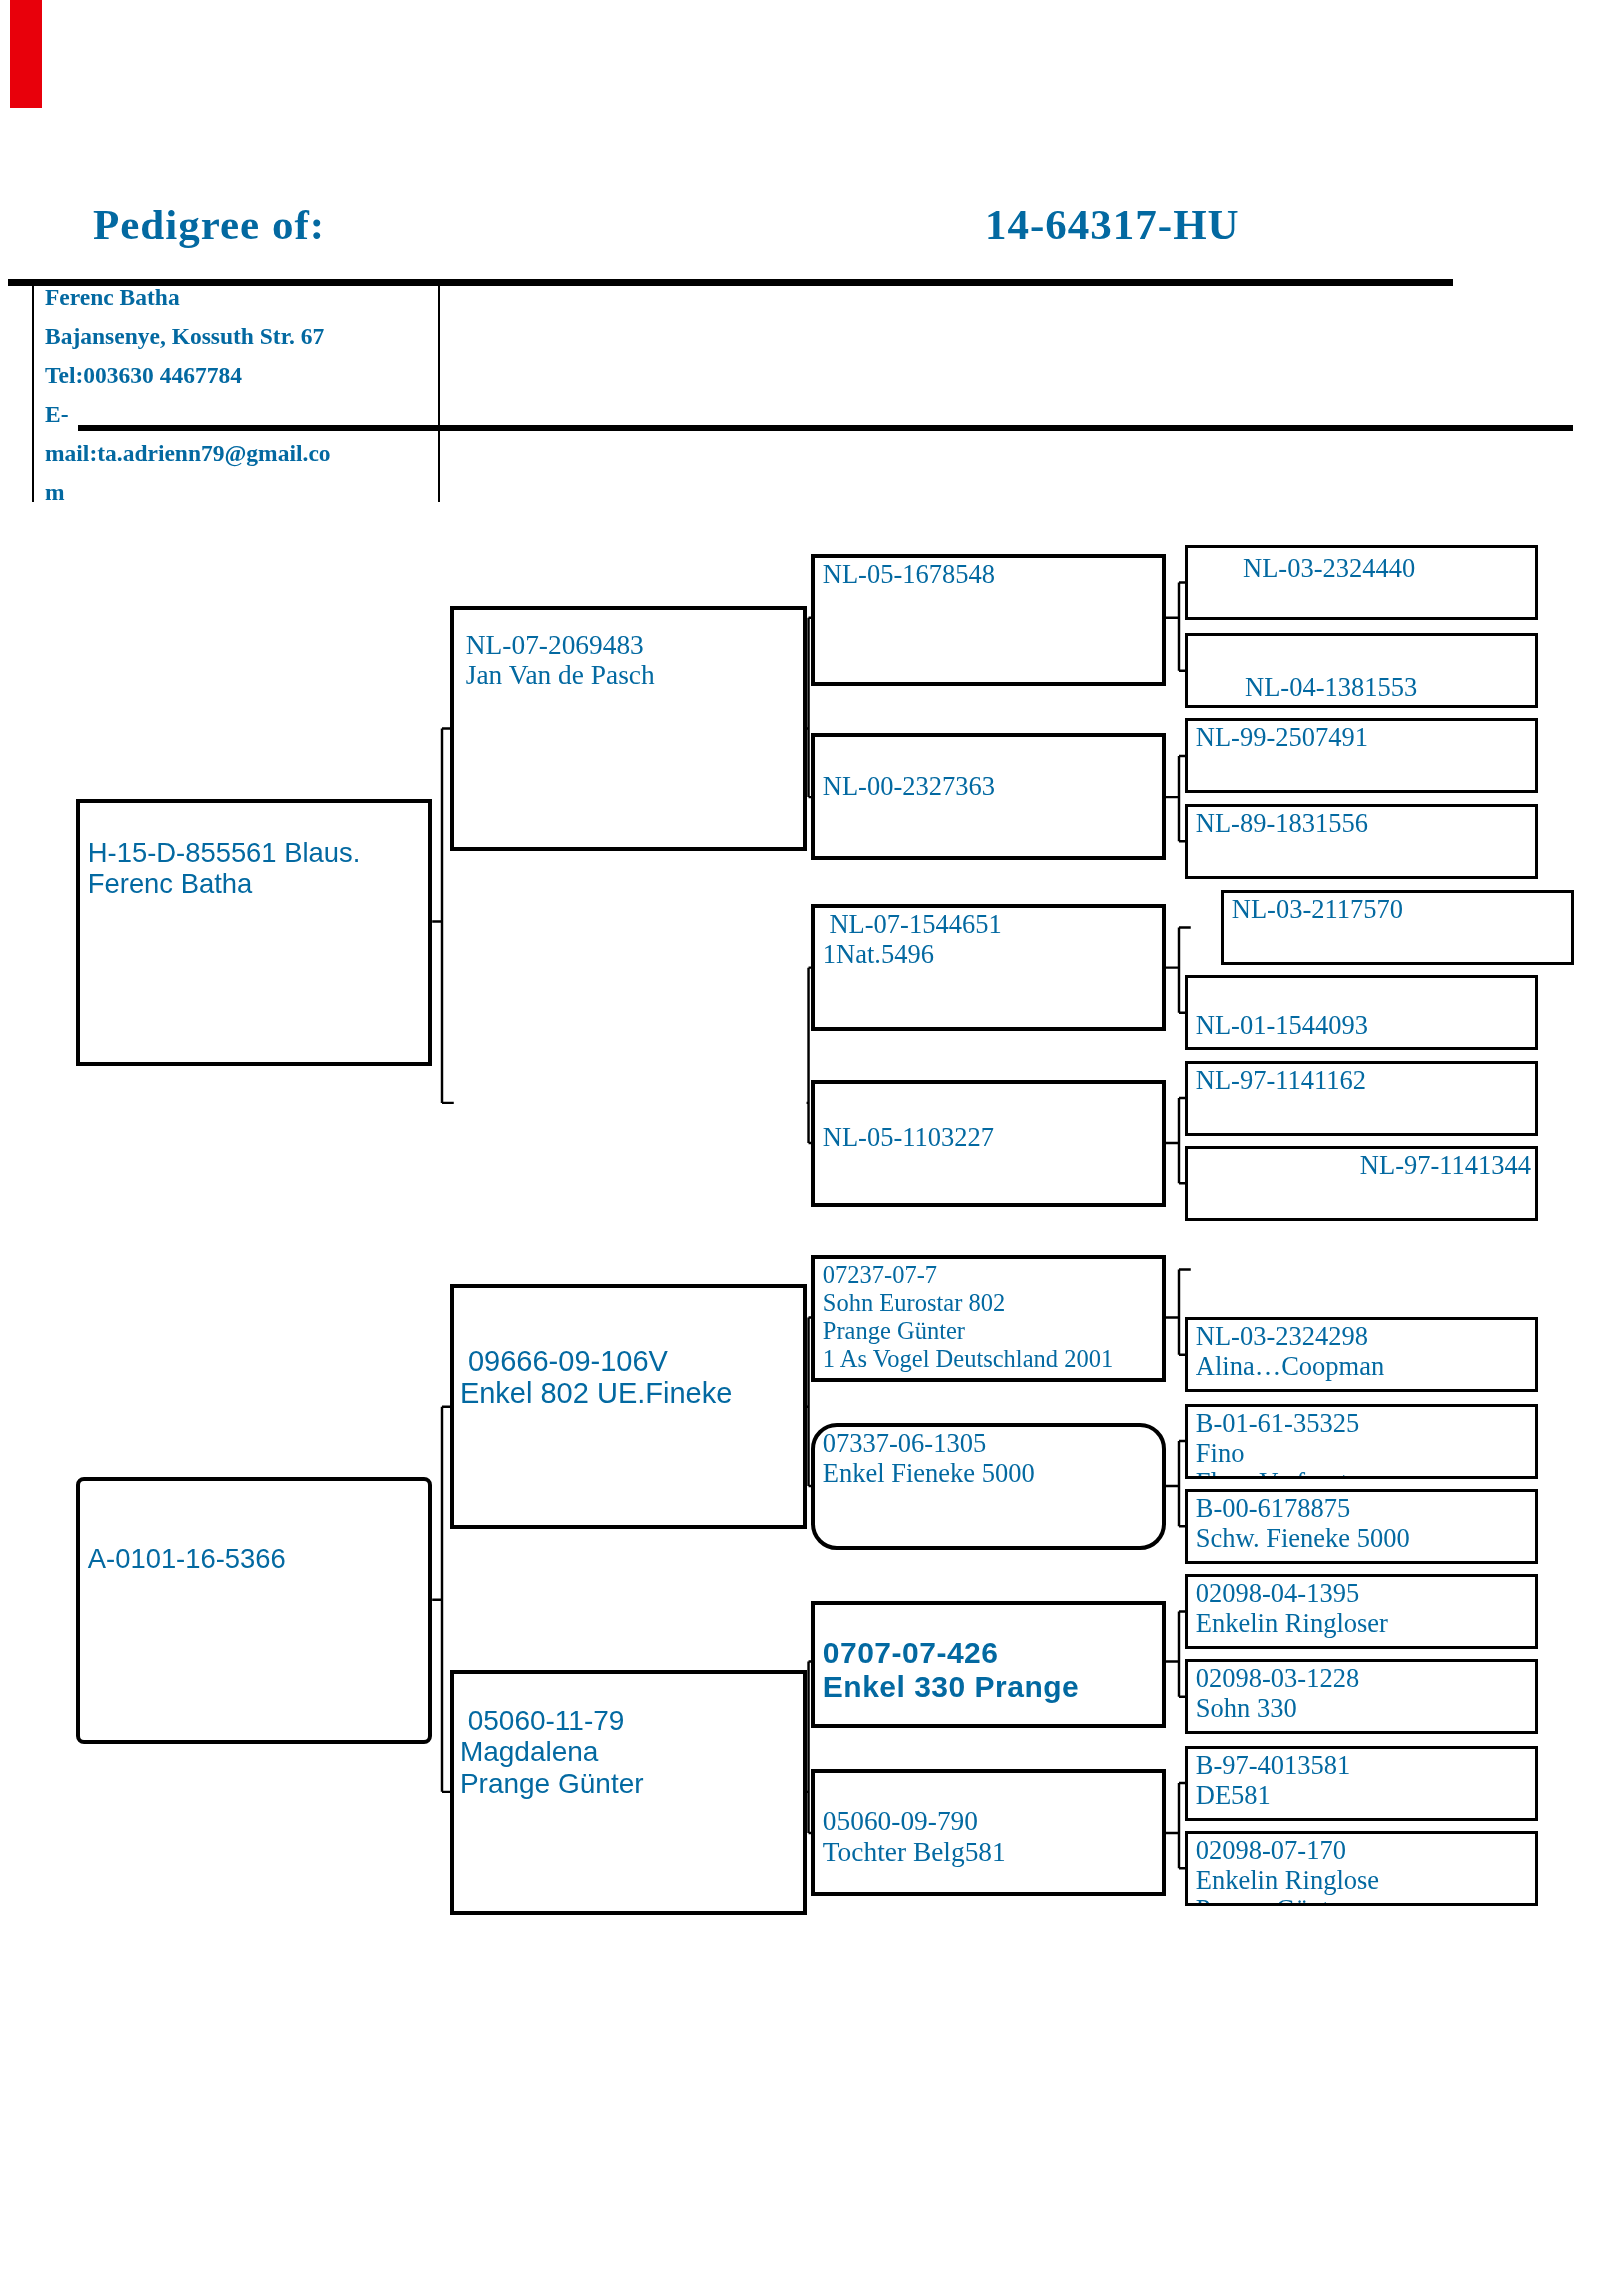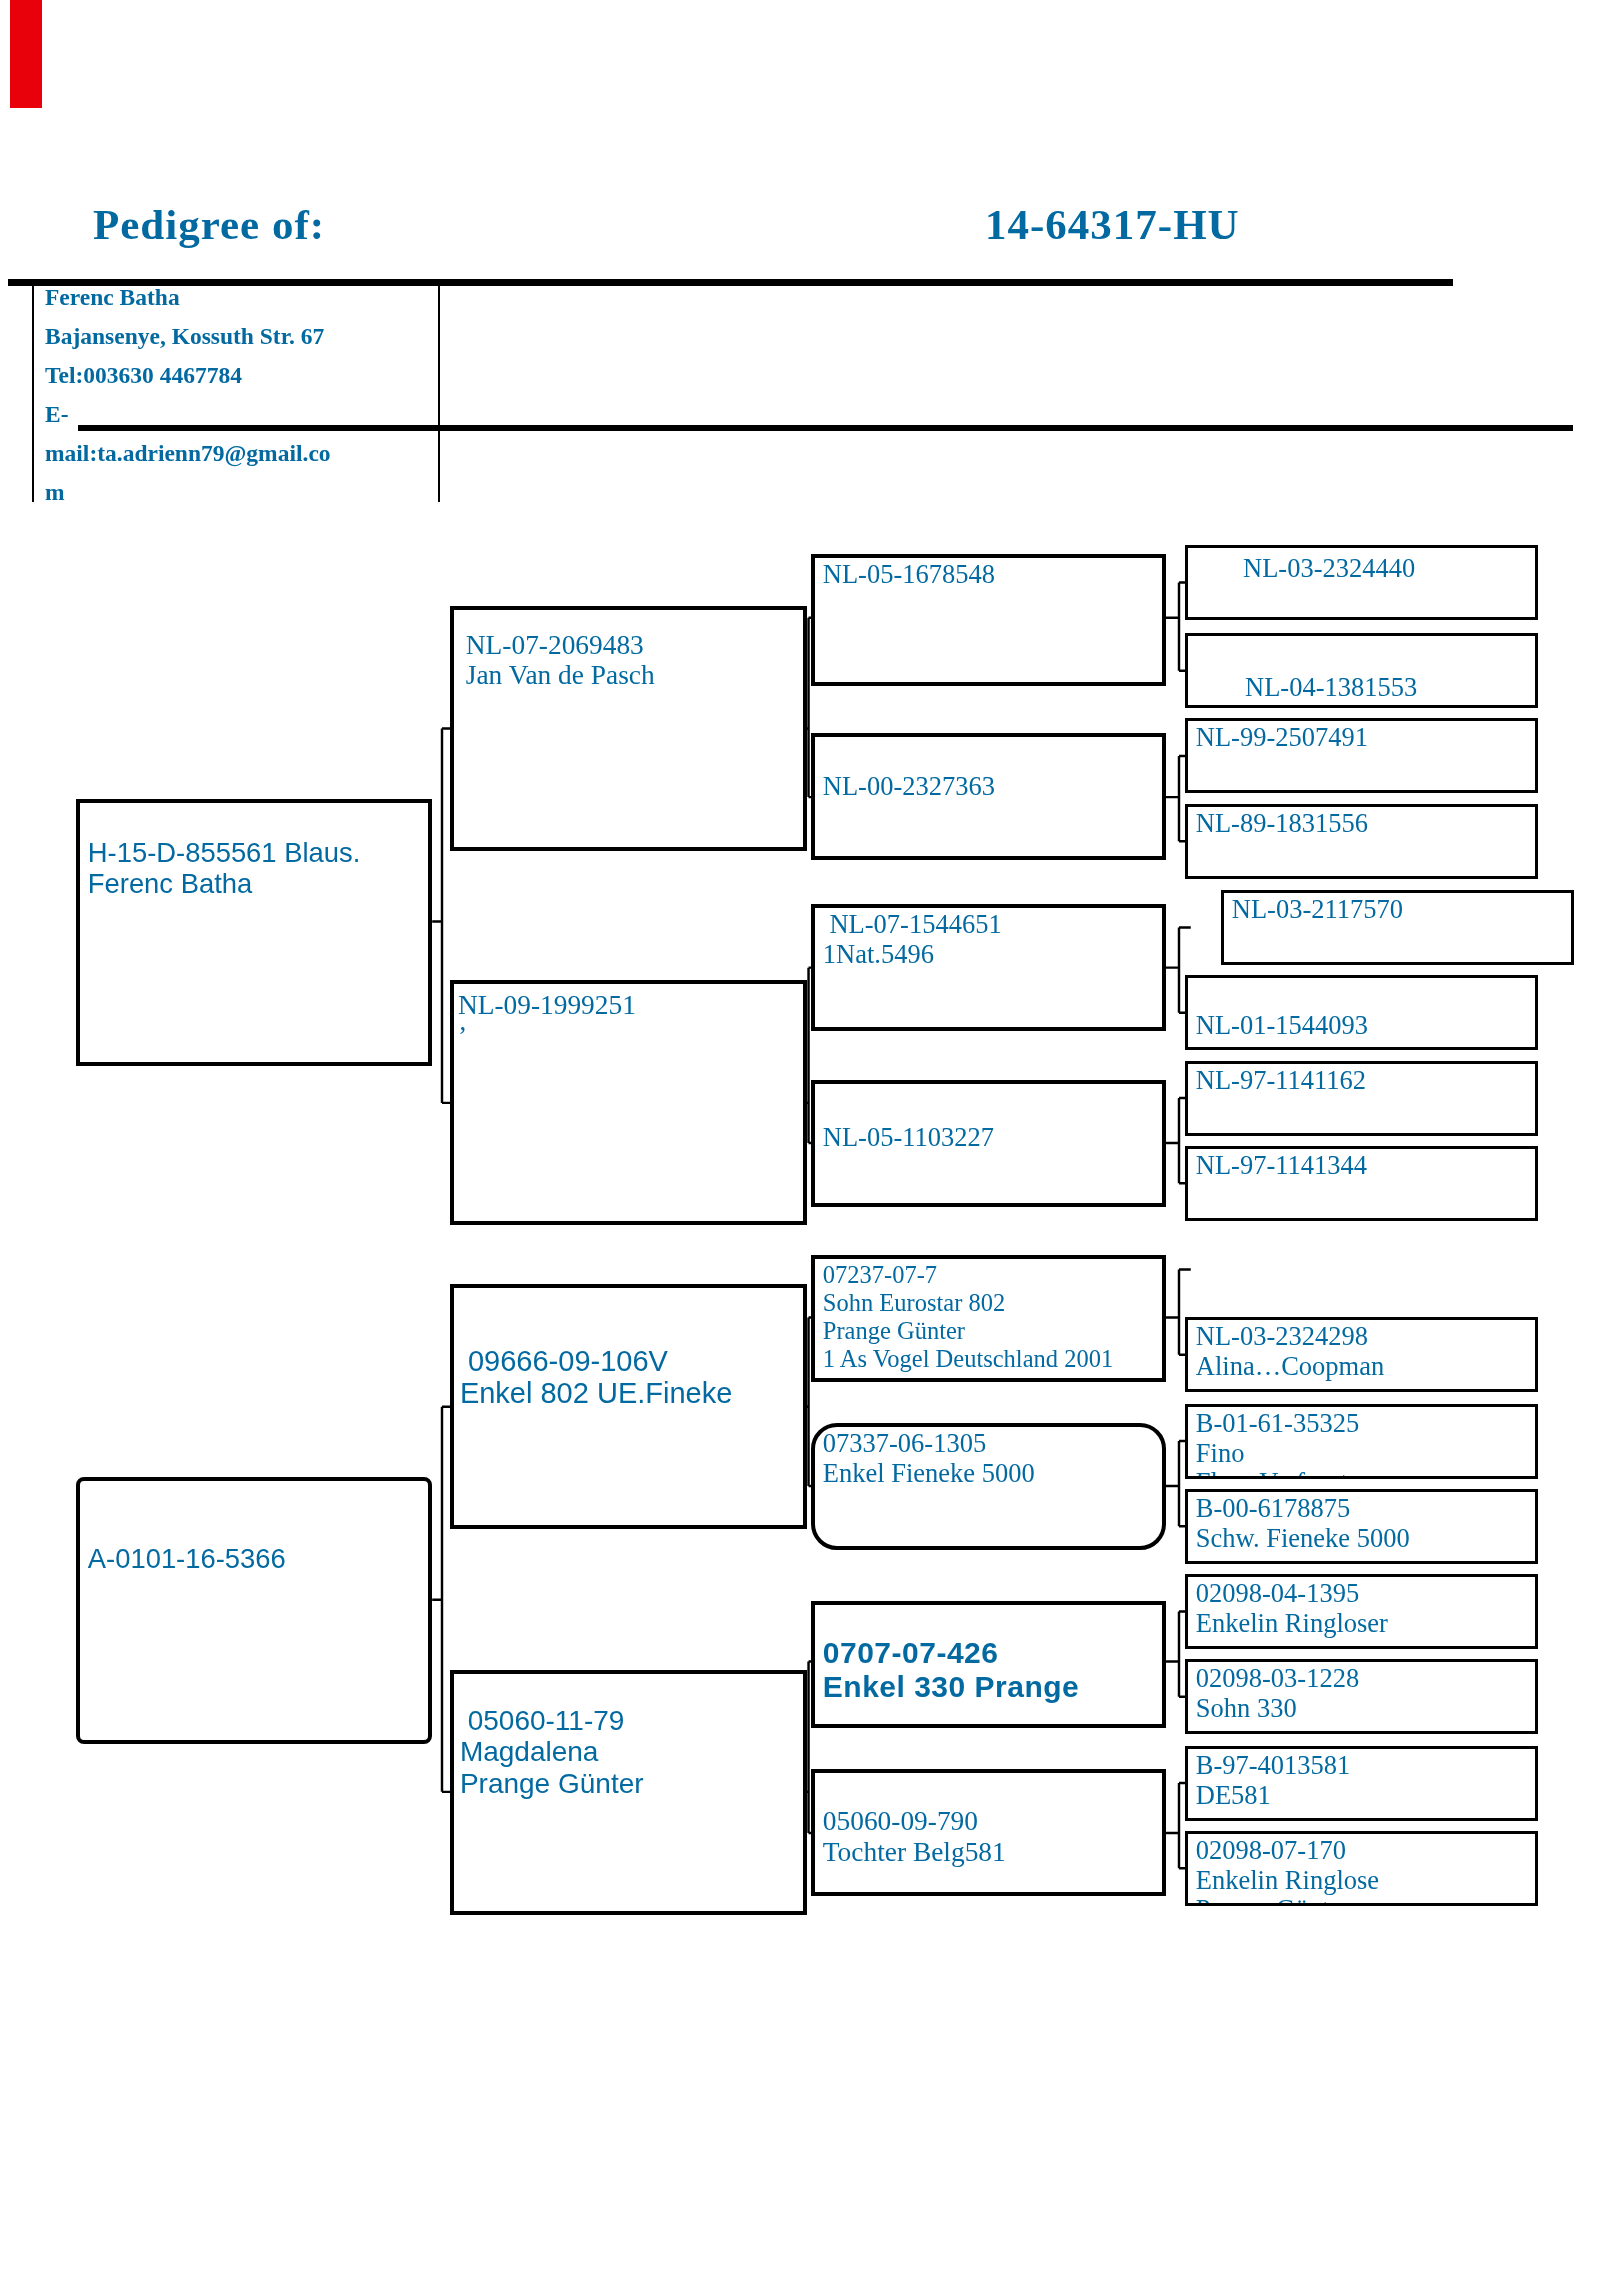--- a/index.html
+++ b/index.html
@@ -59,21 +59,21 @@
 
   
   .g4{left:1185px;width:353px;height:75px;border-width:3.9px;}
   .g4a{top:545px;padding-left:55px;padding-top:5.9px;}
   .g4b{top:633px;padding-top:37px;padding-left:57px;}
   .g4c{top:718px;}
   .g4d{top:804px;}
   .g4e{top:890px;margin-left:36px;}
   .g4f{top:975px;padding-top:33px;}
   .g4g{top:1061px;}
-  .g4h{top:1146px;}
+  .g4h{top:1146px;text-align:right;}
   .g4i{top:1232px;}
   .g4j{top:1317px;}
   .g4k{top:1404px;}
   .g4l{top:1489px;}
   .g4m{top:1574px;}
   .g4n{top:1659px;}
   .g4o{top:1746px;}
   .g4p{top:1831px;}
 
   .connectors{position:absolute;left:0;top:0;width:1621px;height:2293px;pointer-events:none;}
@@ -123,22 +123,20 @@
       <path d="M1189,1870 H1203 M1203,1819 V1906 M1203,1819 H1215 M1203,1906 H1215"></path>
     </g>
   </svg>
 
   <div class="box g1 g1a sans">H-15-D-855561 Blaus.
 Ferenc Batha</div>
   <div class="box g1 g1b sans">A-0101-16-5366</div>
 
   <div class="box g2 g2a">NL-07-2069483
 Jan Van de Pasch</div>
-  <div class="box g2 g2b">NL-09-1999251
-’</div>
   <div class="box g2 g2c sans"> 09666-09-106V
 Enkel 802 UE.Fineke</div>
   <div class="box g2 g2d sans"> 05060-11-79
 Magdalena
 Prange Günter</div>
 
   <div class="box g3 g3a">NL-05-1678548</div>
   <div class="box g3 g3b">NL-00-2327363</div>
   <div class="box g3 g3c"> NL-07-1544651
 1Nat.5496</div>

